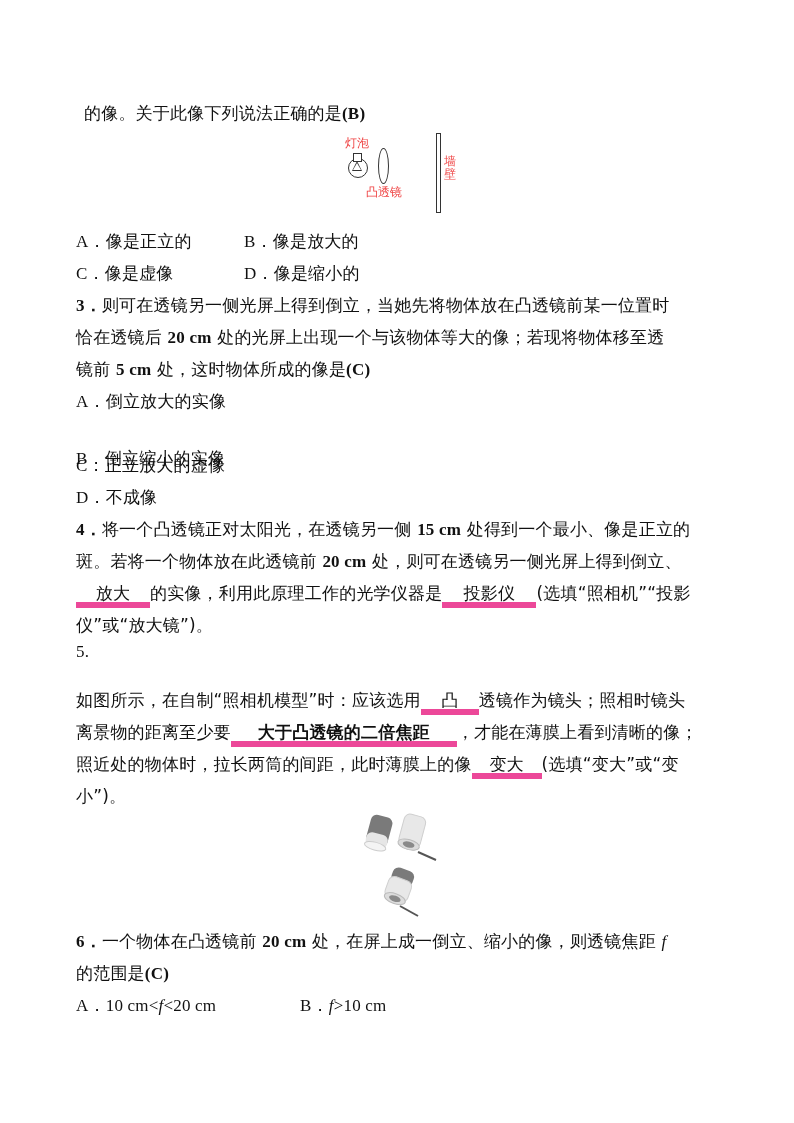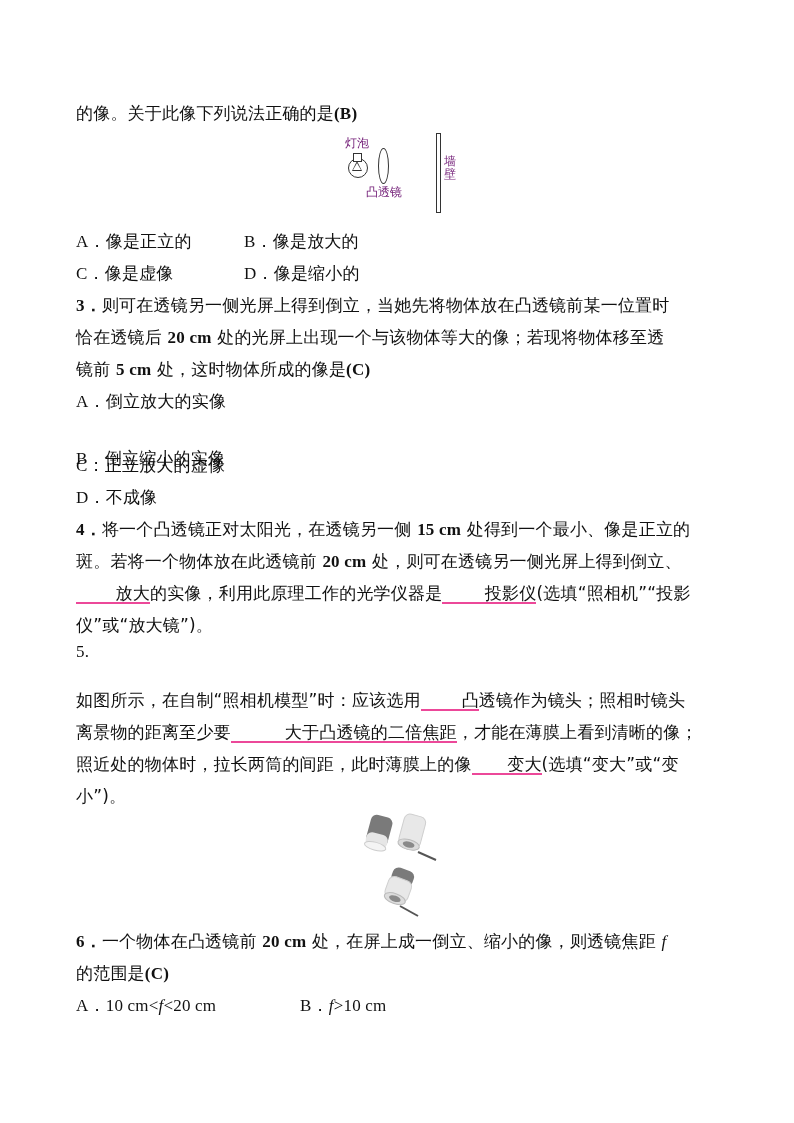--- a/index.html
+++ b/index.html
@@ -9,43 +9,43 @@
     color: #111111;
   }
   .line {
     position: absolute; left: 76px;
     font-size: 17px; line-height: 20px; white-space: nowrap;
     letter-spacing: 0.2px;
   }
   .line .latin { font-family: "Liberation Serif", serif; font-size: 17px; }
   .line b { font-family: "Liberation Serif", serif; font-weight: bold; }
   .blank {
-    display: inline-block; border-bottom: 2px solid #ec4899;
-    text-align: right; line-height: 18px;
+    display: inline-block; border-bottom: 6px solid #ec4899;
+    text-align: center; line-height: 18px;
   }
   .it { font-family: "Liberation Serif", serif; font-style: italic; }
   
   .diagram { position: absolute; left: 340px; top: 133px; width: 120px; height: 85px; }
-  .diagram .lbl { position: absolute; font-family: "DejaVu Sans", sans-serif; font-size: 12px; line-height: 13px; color:#701a75; }
+  .diagram .lbl { position: absolute; font-family: "DejaVu Sans", sans-serif; font-size: 12px; line-height: 13px; color:#ef4444; }
   .bulb { position: absolute; left: 8px; top: 25px; width: 18px; height: 18px; border: 1px solid #333; border-radius: 50%; }
   .bulb-base { position: absolute; left: 13px; top: 20px; width: 7px; height: 7px; border: 1px solid #333; background:#fff; }
   .bulb-tri { position: absolute; left: 12px; top: 28px; width: 0; height: 0;
     border-left: 5px solid transparent; border-right: 5px solid transparent; border-bottom: 10px solid #333; }
   .bulb-tri-in { position: absolute; left: 13px; top: 30px; width: 0; height: 0;
     border-left: 4px solid transparent; border-right: 4px solid transparent; border-bottom: 7px solid #fff; }
   .lens { position: absolute; left: 38px; top: 15px; width: 9px; height: 34px; border: 1px solid #333; border-radius: 50%; }
   .wall { position: absolute; left: 96px; top: 0px; width: 3px; height: 78px; border: 1px solid #333; }
   .wall-label { position: absolute; left: 104px; top: 22px; width: 13px; font-size: 12px; line-height: 14px; }
   
   .camera-fig { position: absolute; left: 360px; top: 812px; width: 80px; height: 108px; }
 </style>
 </head>
 <body>
 
-<div class="line" style="top:103px;">
+<div class="line" style="top:103px;margin-left:8px;">
   <span>的像。关于此像下列说法正确的是</span><b>(B)</b>
 </div>
 
 <div class="diagram">
   <span class="lbl" style="left:5px; top:4px;">灯泡</span>
   <div class="bulb"></div>
   <div class="bulb-base"></div>
   <div class="bulb-tri"></div>
   <div class="bulb-tri-in"></div>
   <div class="lens"></div>
@@ -98,21 +98,21 @@
   <span>仪”或“放大镜”)。</span>
 </div>
 
 <div class="line" style="top:641px;">
   <span class="latin">5.</span>
 </div>
 <div class="line" style="top:690px;">
   <span>如图所示，在自制“照相机模型”时：应该选用</span><span class="blank" style="width:58px;">凸</span><span>透镜作为镜头；照相时镜头</span>
 </div>
 <div class="line" style="top:722px;">
-  <span>离景物的距离至少要</span><span class="blank" style="width:226px;">大于凸透镜的二倍焦距</span><span>，才能在薄膜上看到清晰的像；</span>
+  <span>离景物的距离至少要</span><span class="blank" style="width:226px;font-weight:bold;">大于凸透镜的二倍焦距</span><span>，才能在薄膜上看到清晰的像；</span>
 </div>
 <div class="line" style="top:754px;">
   <span>照近处的物体时，拉长两筒的间距，此时薄膜上的像</span><span class="blank" style="width:70px;">变大</span><span>(选填“变大”或“变</span>
 </div>
 <div class="line" style="top:786px;">
   <span>小”)。</span>
 </div>
 
 <div class="camera-fig">
   <svg width="80" height="108" viewBox="0 0 80 108">

